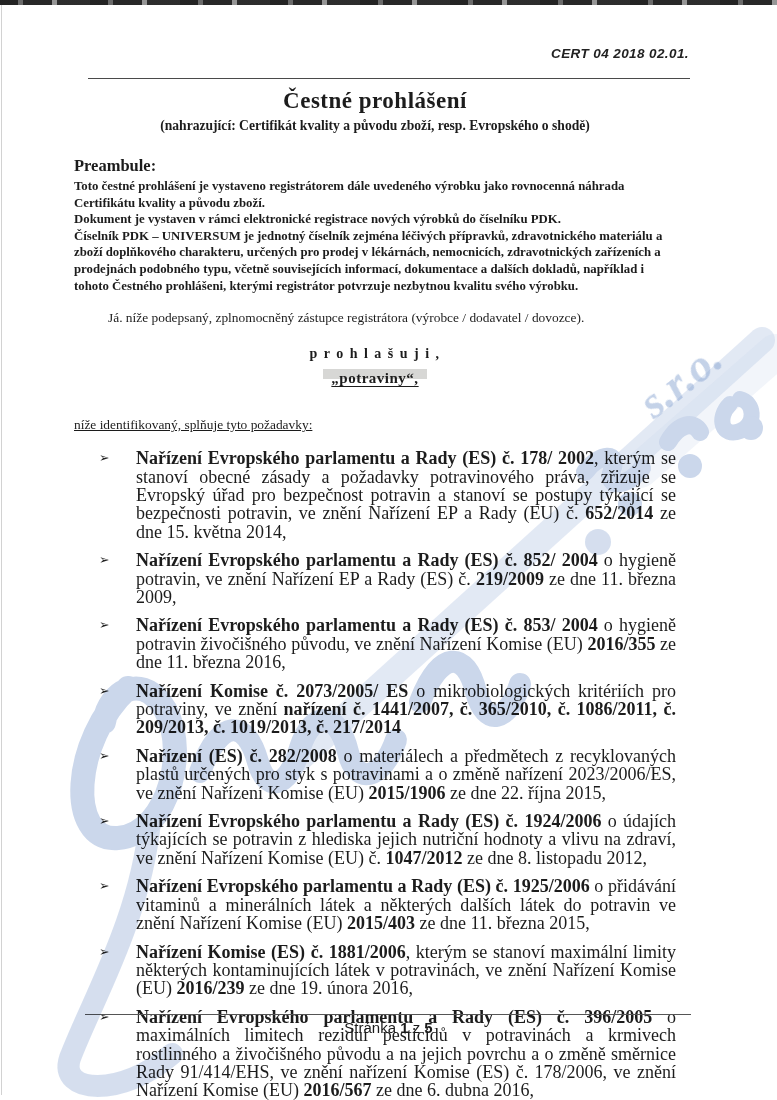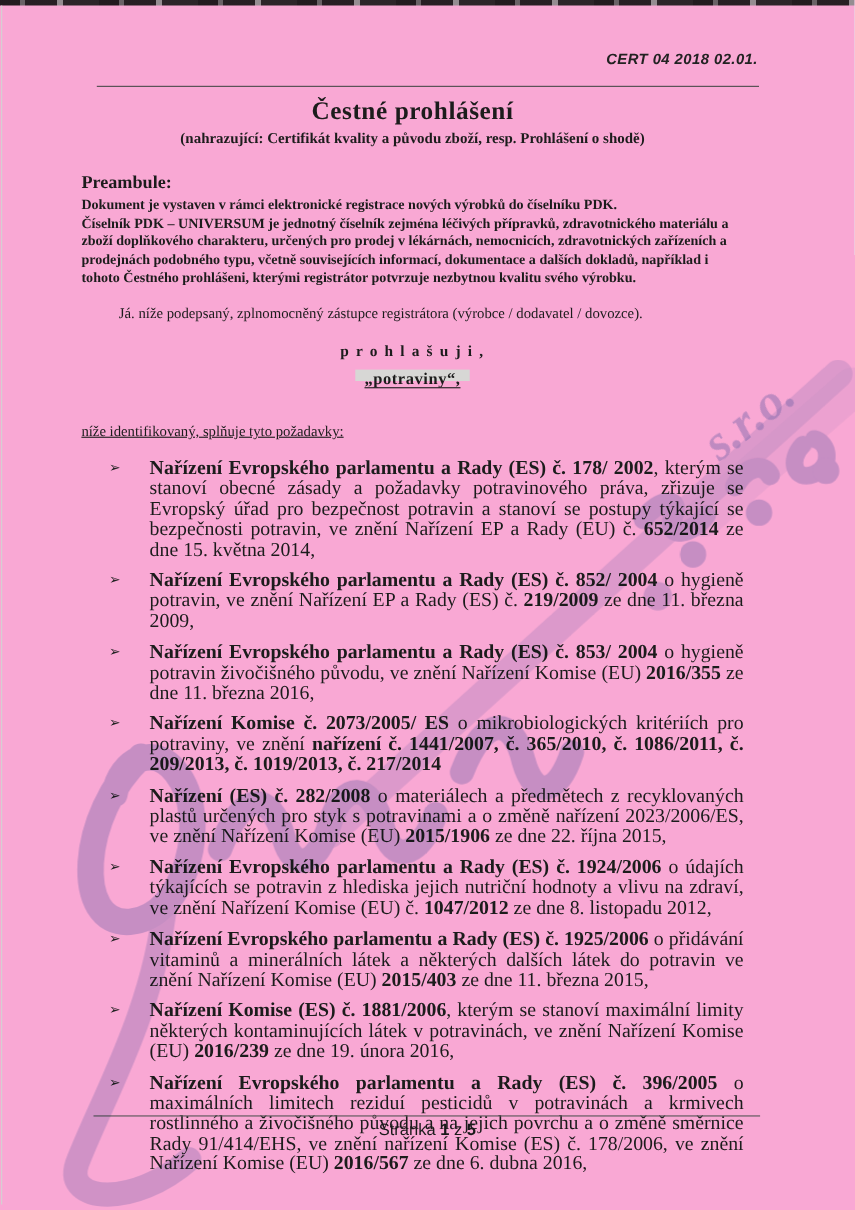--- a/index.html
+++ b/index.html
@@ -1,18 +1,18 @@
 <!DOCTYPE html>
 <html lang="cs"><head>
 <meta charset="utf-8">
 <style>
   html,body{margin:0;padding:0;background:#e8e8e8;}
   .page{
     position:relative;width:777px;height:1100px;margin:0 auto;
-    background:#f9a8d4;overflow:hidden;color:#1c1c1c;
+    background:#ffffff;overflow:hidden;color:#1c1c1c;
     font-family:"Liberation Serif", serif;
   }
   
   .scan-top{
     position:absolute;top:0;left:0;width:777px;height:5px;
     background:repeating-linear-gradient(90deg,#0b0b0b 0 18px,#5a5a5a 18px 23px,#101010 23px 52px,#8a8a8a 52px 57px,#161616 57px 90px);
     opacity:.9;
   }
   .scan-left{position:absolute;top:5px;left:1px;width:1px;height:1090px;background:#d2d2d2;}
   
@@ -61,24 +61,25 @@
 <div class="page">
 
   <div class="scan-top"></div>
   <div class="scan-left"></div>
 
   <div class="cert-ref">CERT  04 2018 02.01.</div>
   <div class="rule rule-top"></div>
 
   <div class="content">
     <h1 class="doc-title">Čestné prohlášení</h1>
-    <p class="doc-subtitle">(nahrazující: Certifikát kvality a původu zboží, resp. Prohlášení o shodě)</p>
+    <p class="doc-subtitle">(nahrazující: Certifikát kvality a původu zboží, resp. Evropského o shodě)</p>
 
     <p class="preamble-heading">Preambule:</p>
     <div class="preamble">
+        <p>Toto čestné prohlášení je vystaveno registrátorem dále uvedeného výrobku jako rovnocenná náhrada Certifikátu kvality a původu zboží.</p>
         <p>Dokument je vystaven v rámci elektronické registrace nových výrobků do číselníku PDK.</p>
         <p>Číselník PDK – UNIVERSUM je jednotný číselník zejména léčivých přípravků, zdravotnického materiálu a zboží doplňkového charakteru, určených pro prodej v lékárnách, nemocnicích, zdravotnických zařízeních a prodejnách podobného typu, včetně souvisejících informací, dokumentace a dalších dokladů, například i tohoto Čestného prohlášeni, kterými registrátor potvrzuje nezbytnou kvalitu svého výrobku.</p>
       </div>
 
     <p class="intro-line">Já. níže podepsaný, zplnomocněný zástupce registrátora (výrobce / dodavatel / dovozce).</p>
     <p class="declare-word">p r o h l a š u j i ,</p>
     <div class="product-type-wrap">
       <span class="product-type">„potraviny“,</span>
     </div>
 

